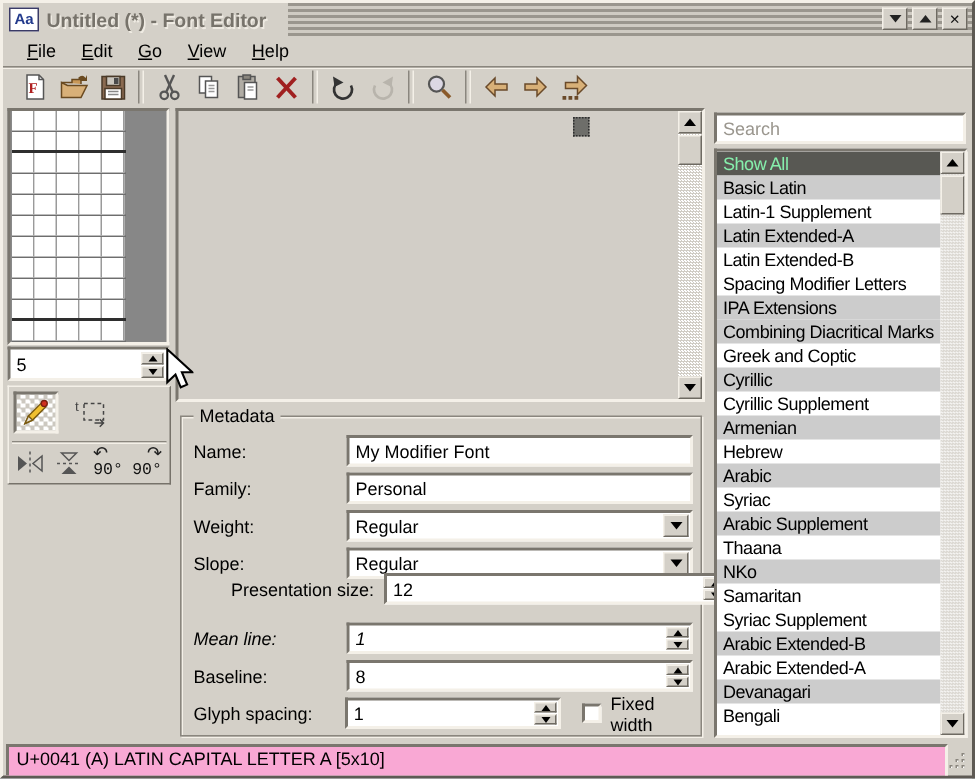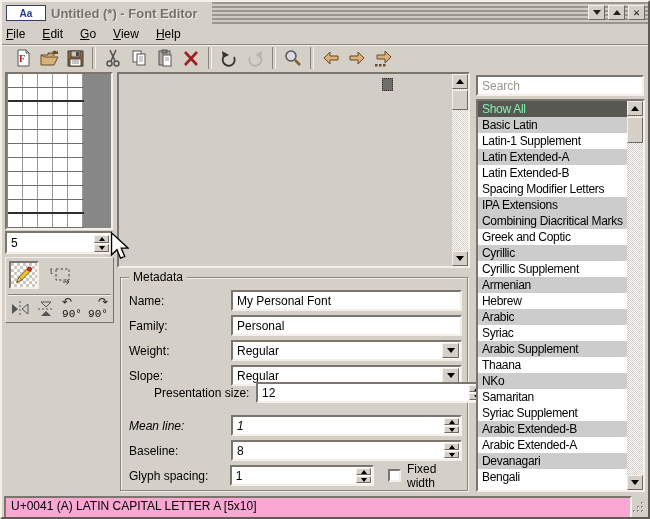--- a/index.html
+++ b/index.html
@@ -13,33 +13,33 @@
   .sunken{border:2px solid;border-color:#7a766e #f4f0e8 #f4f0e8 #7a766e;background:#fff;box-sizing:border-box;}
   .raised{border:1px solid;border-color:#f4f0e8 #76726a #76726a #f4f0e8;background:#d4d0c8;box-sizing:border-box;}
 
   
   #titlebar{
     position:absolute;left:0;top:0;width:100%;height:22px;
     background:repeating-linear-gradient(to bottom,#9a968e 0 2px,#cfcbc3 2px 4px);
     display:flex;align-items:center;
   }
   .title-chunk{display:flex;align-items:center;background:#d4d0c8;height:22px;padding:0 14px 0 4px;}
-  .win-icon{width:40px;height:16px;background:#fff;border:1px solid #3a3a66;color:#223a8c;
+  .win-icon{width:20px;height:16px;background:#fff;border:1px solid #3a3a66;color:#223a8c;
     font-weight:bold;font-size:10px;text-align:center;line-height:15px;margin-right:5px;box-sizing:border-box;}
   .title-text{font-weight:bold;font-size:13px;color:#77736b;text-shadow:1px 1px 0 #efebe3;white-space:nowrap;}
   .tb-buttons{position:absolute;right:3px;top:3px;display:flex;gap:3px;}
   .tb-btn{width:17px;height:15px;background:#d4d0c8;border:1px solid;border-color:#f4f0e8 #6e6a62 #6e6a62 #f4f0e8;
     display:flex;align-items:center;justify-content:center;box-sizing:border-box;}
   .tri{width:0;height:0;}
   .tri.down{border-left:4px solid transparent;border-right:4px solid transparent;border-top:5px solid #222;}
   .tri.up{border-left:4px solid transparent;border-right:4px solid transparent;border-bottom:5px solid #222;}
   .x-glyph{font-weight:bold;font-size:11px;line-height:1;color:#111;font-family:"DejaVu Sans Mono",monospace;}
 
   
-  #menubar{position:absolute;left:0;top:22px;width:100%;height:20px;display:flex;align-items:center;padding-left:4px;box-sizing:border-box;}
+  #menubar{position:absolute;left:0;top:22px;width:100%;height:20px;display:flex;align-items:center;padding-left:16px;box-sizing:border-box;}
   .menu-item{margin-right:17px;cursor:default;}
   .menu-item u{text-decoration:underline;}
 
   
   #toolbar{position:absolute;left:0;top:42px;width:100%;height:26px;
     border-top:1px solid #8a867e;box-shadow:inset 0 1px 0 #f4f0e8;
     display:flex;align-items:center;padding-left:8px;box-sizing:border-box;}
   .tool-btn{width:26px;height:24px;display:flex;align-items:center;justify-content:center;}
   .tb-sep{width:2px;height:22px;margin:0 4px;border-left:1px solid #8a867e;border-right:1px solid #f4f0e8;}
 
@@ -395,21 +395,21 @@
         </div>
     </div>
   </div>
 
   <div id="metadata-group">
     <div id="metadata-title">Metadata</div>
 
     <div class="md-row" style="top:12px;">
       <span class="md-label">Name:</span>
       <div class="md-field">
-          <span class="fv">My Personal Font</span>
+          <span class="fv">My Modifier Font</span>
         </div>
     </div>
     <div class="md-row" style="top:37px;">
       <span class="md-label">Family:</span>
       <div class="md-field">
           <span class="fv">Personal</span>
         </div>
     </div>
     <div class="md-row" style="top:62px;">
       <span class="md-label">Weight:</span>

